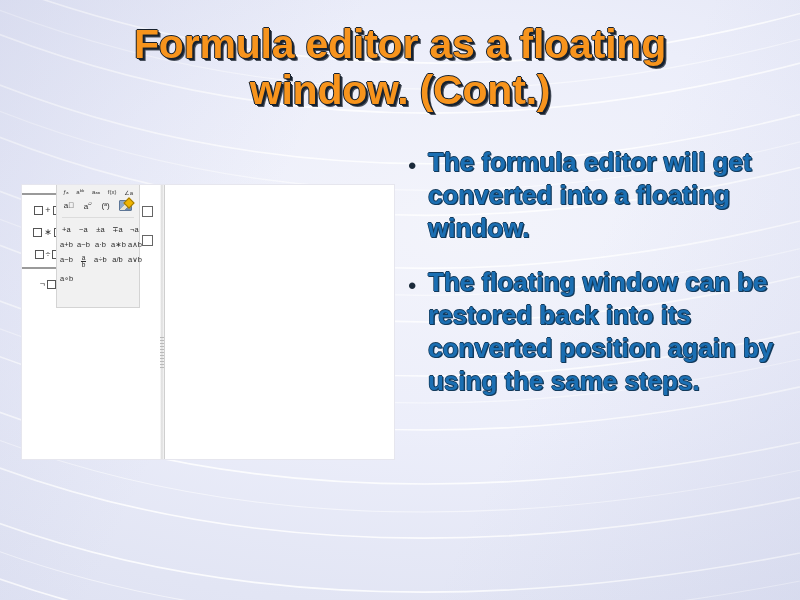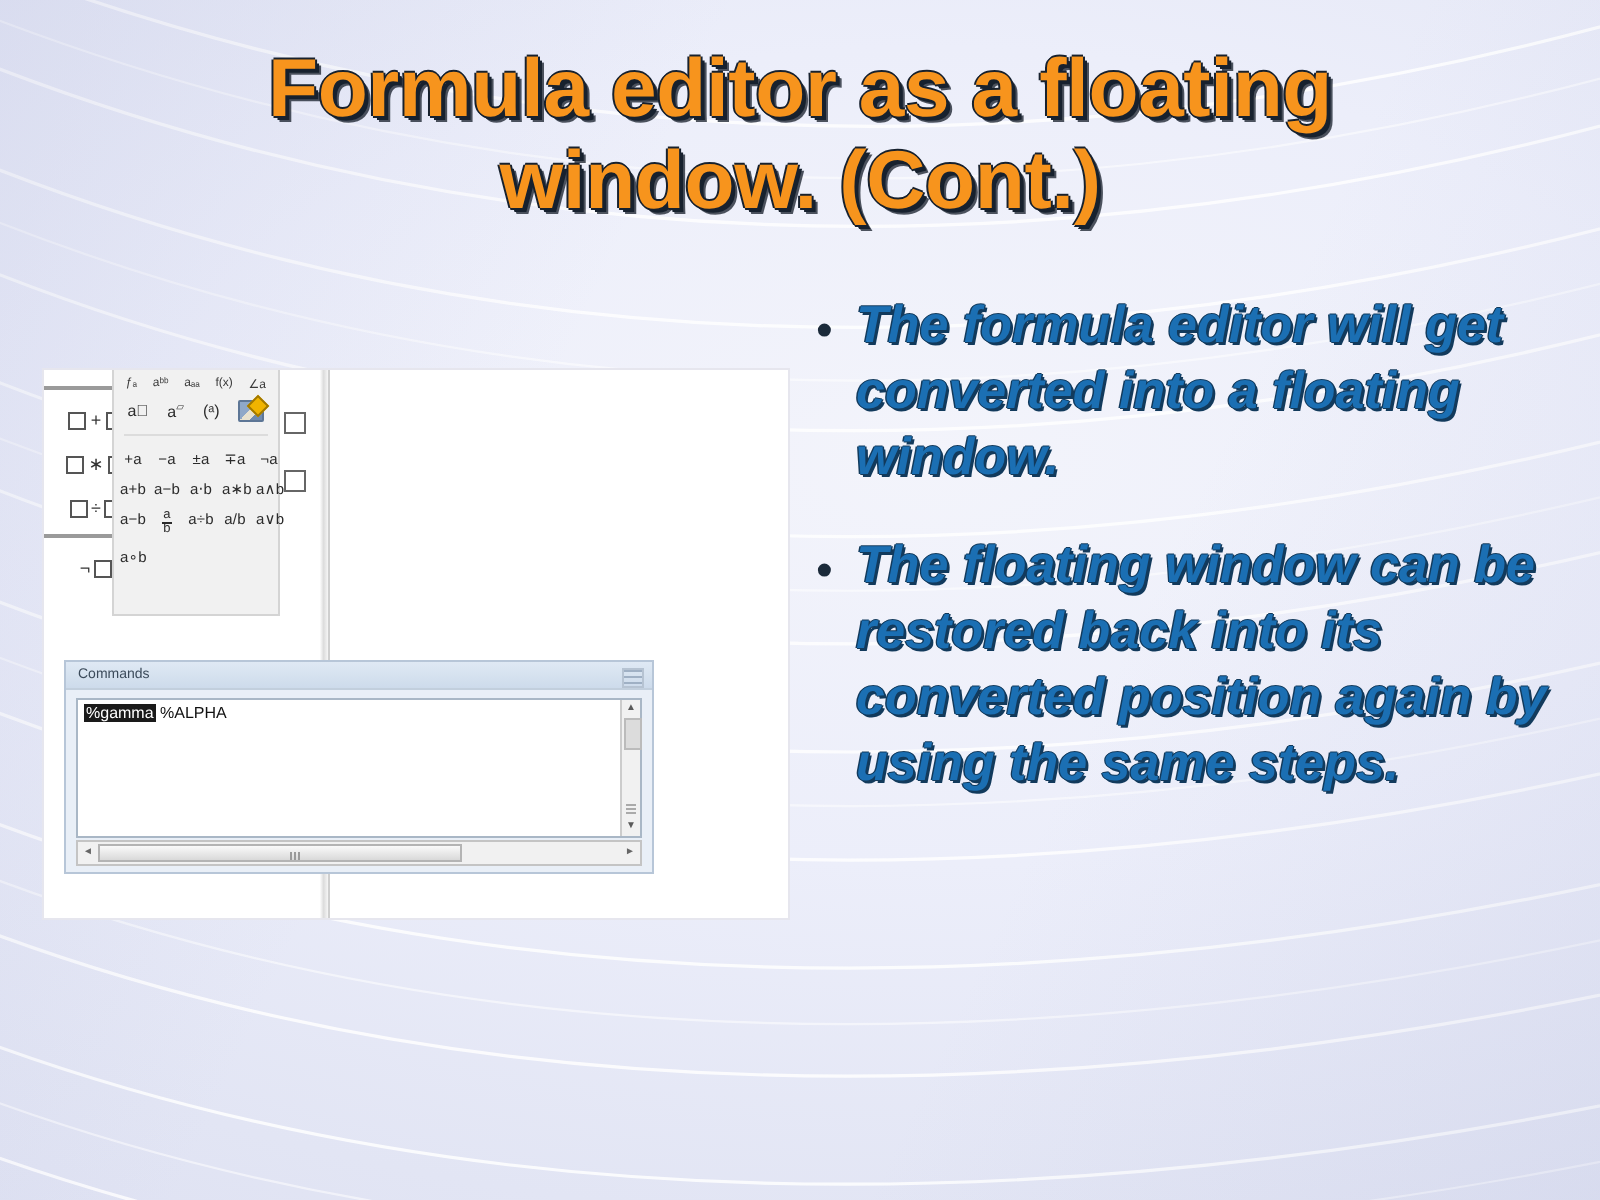--- a/index.html
+++ b/index.html
@@ -47,21 +47,20 @@
   .bullet .btxt{
     flex:1 1 auto;
     font-size:26px;line-height:1.26;font-weight:bold;
     color:#1B6FB3;
     text-shadow:
        1.4px 1.4px 0 #123a5c,
       -0.7px 0 0 #123a5c,
        0.7px 0 0 #123a5c,
        0 -0.7px 0 #123a5c,
        0  0.7px 0 #123a5c;
-    font-style: italic;
   }
 
   
   #shot{
     position:absolute;left:22px;top:185px;width:372px;height:274px;
     background:#ffffff;
     box-shadow:0 0 0 1px #e6e6ee;
     overflow:hidden;
     font-family:"Liberation Sans", sans-serif;
   }
@@ -250,39 +249,15 @@
         <div class="fp-line">
           <span>a∘b</span>
         </div>
       </div>
     </div>
 
     <div class="divider"></div>
     <div class="divider2"></div>
     <div class="dv-grip"></div>
 
-    <div class="cmdwin">
-      <div class="cmd-title">
-        <span>Commands</span>
-        <span class="cmd-dock"></span>
-      </div>
-      <div class="cmd-body">
-        <div class="cmd-text">
-          <span class="sel">%gamma</span><span> %ALPHA</span>
-        </div>
-        <div class="vsb">
-          <div class="ar" style="top:1px">▲</div>
-          <div class="th"></div>
-          <div class="grip"></div>
-          <div class="ar" style="bottom:1px">▼</div>
-        </div>
-      </div>
-      <div class="hsb">
-        <div class="har" style="left:1px">◄</div>
-        <div class="hth">
-          <div class="hgrip"></div>
-        </div>
-        <div class="har" style="right:1px">►</div>
-      </div>
-    </div>
 
   </div>
 </div>
 
 </body></html>

